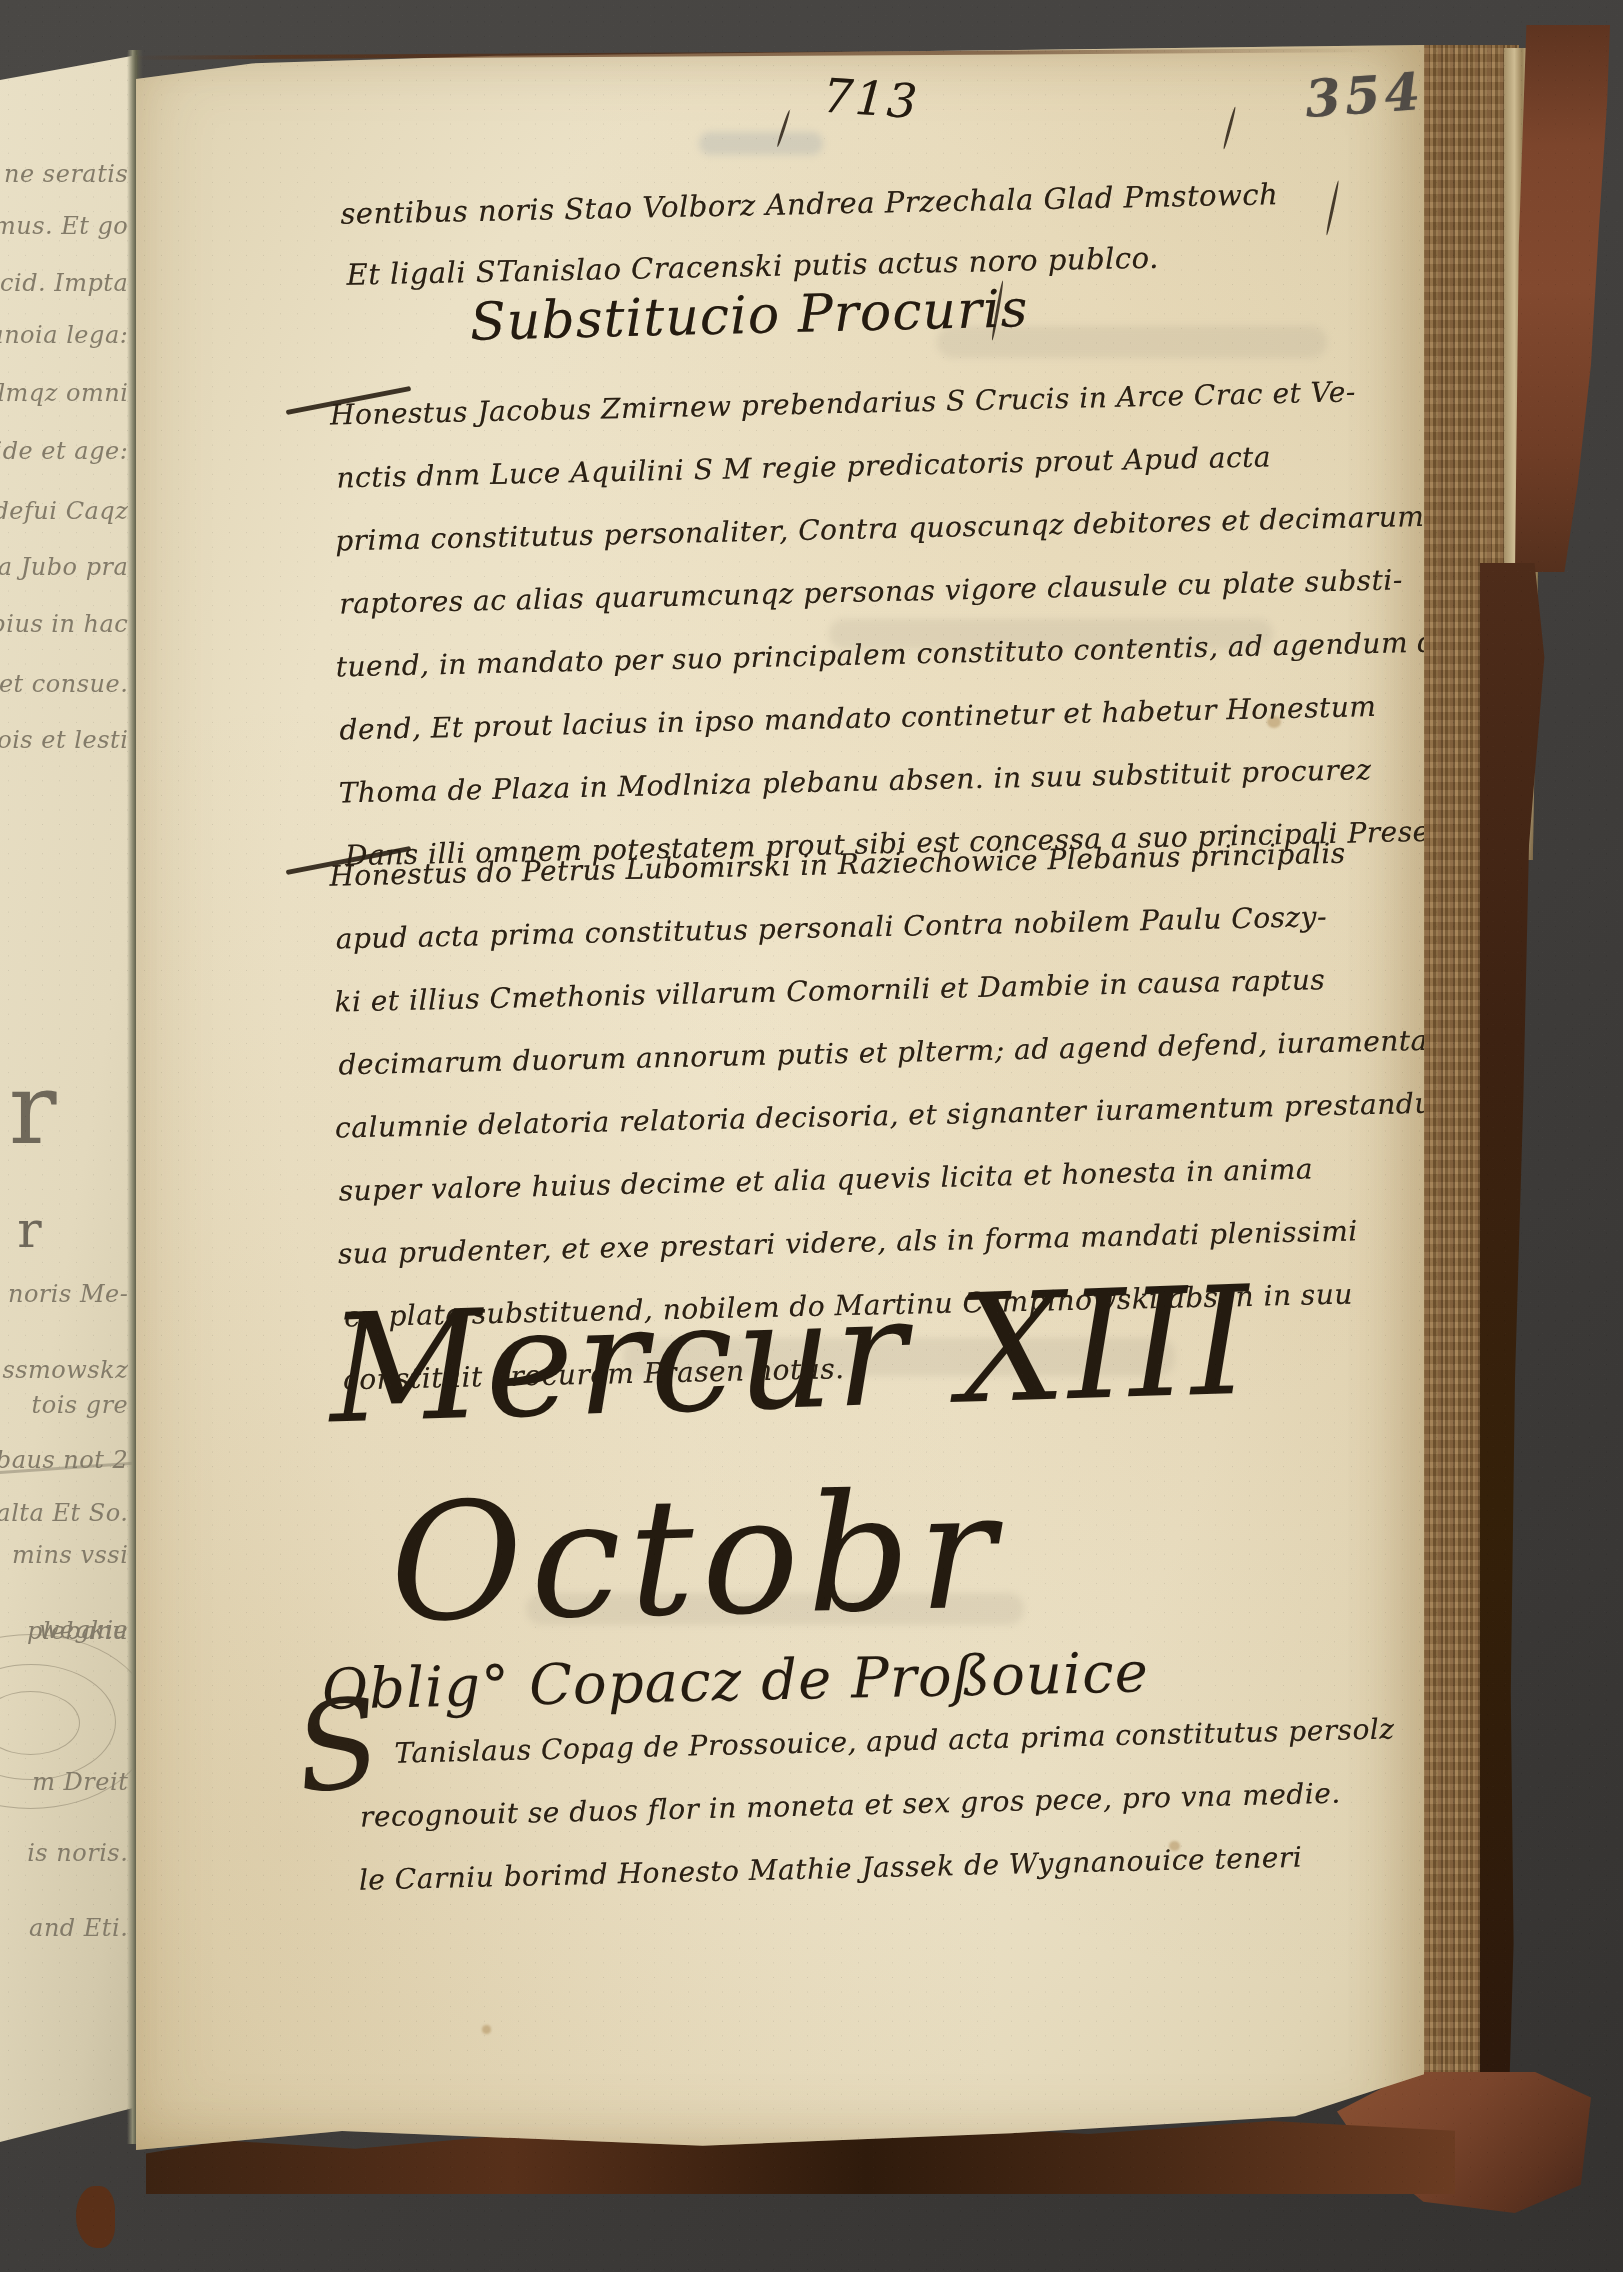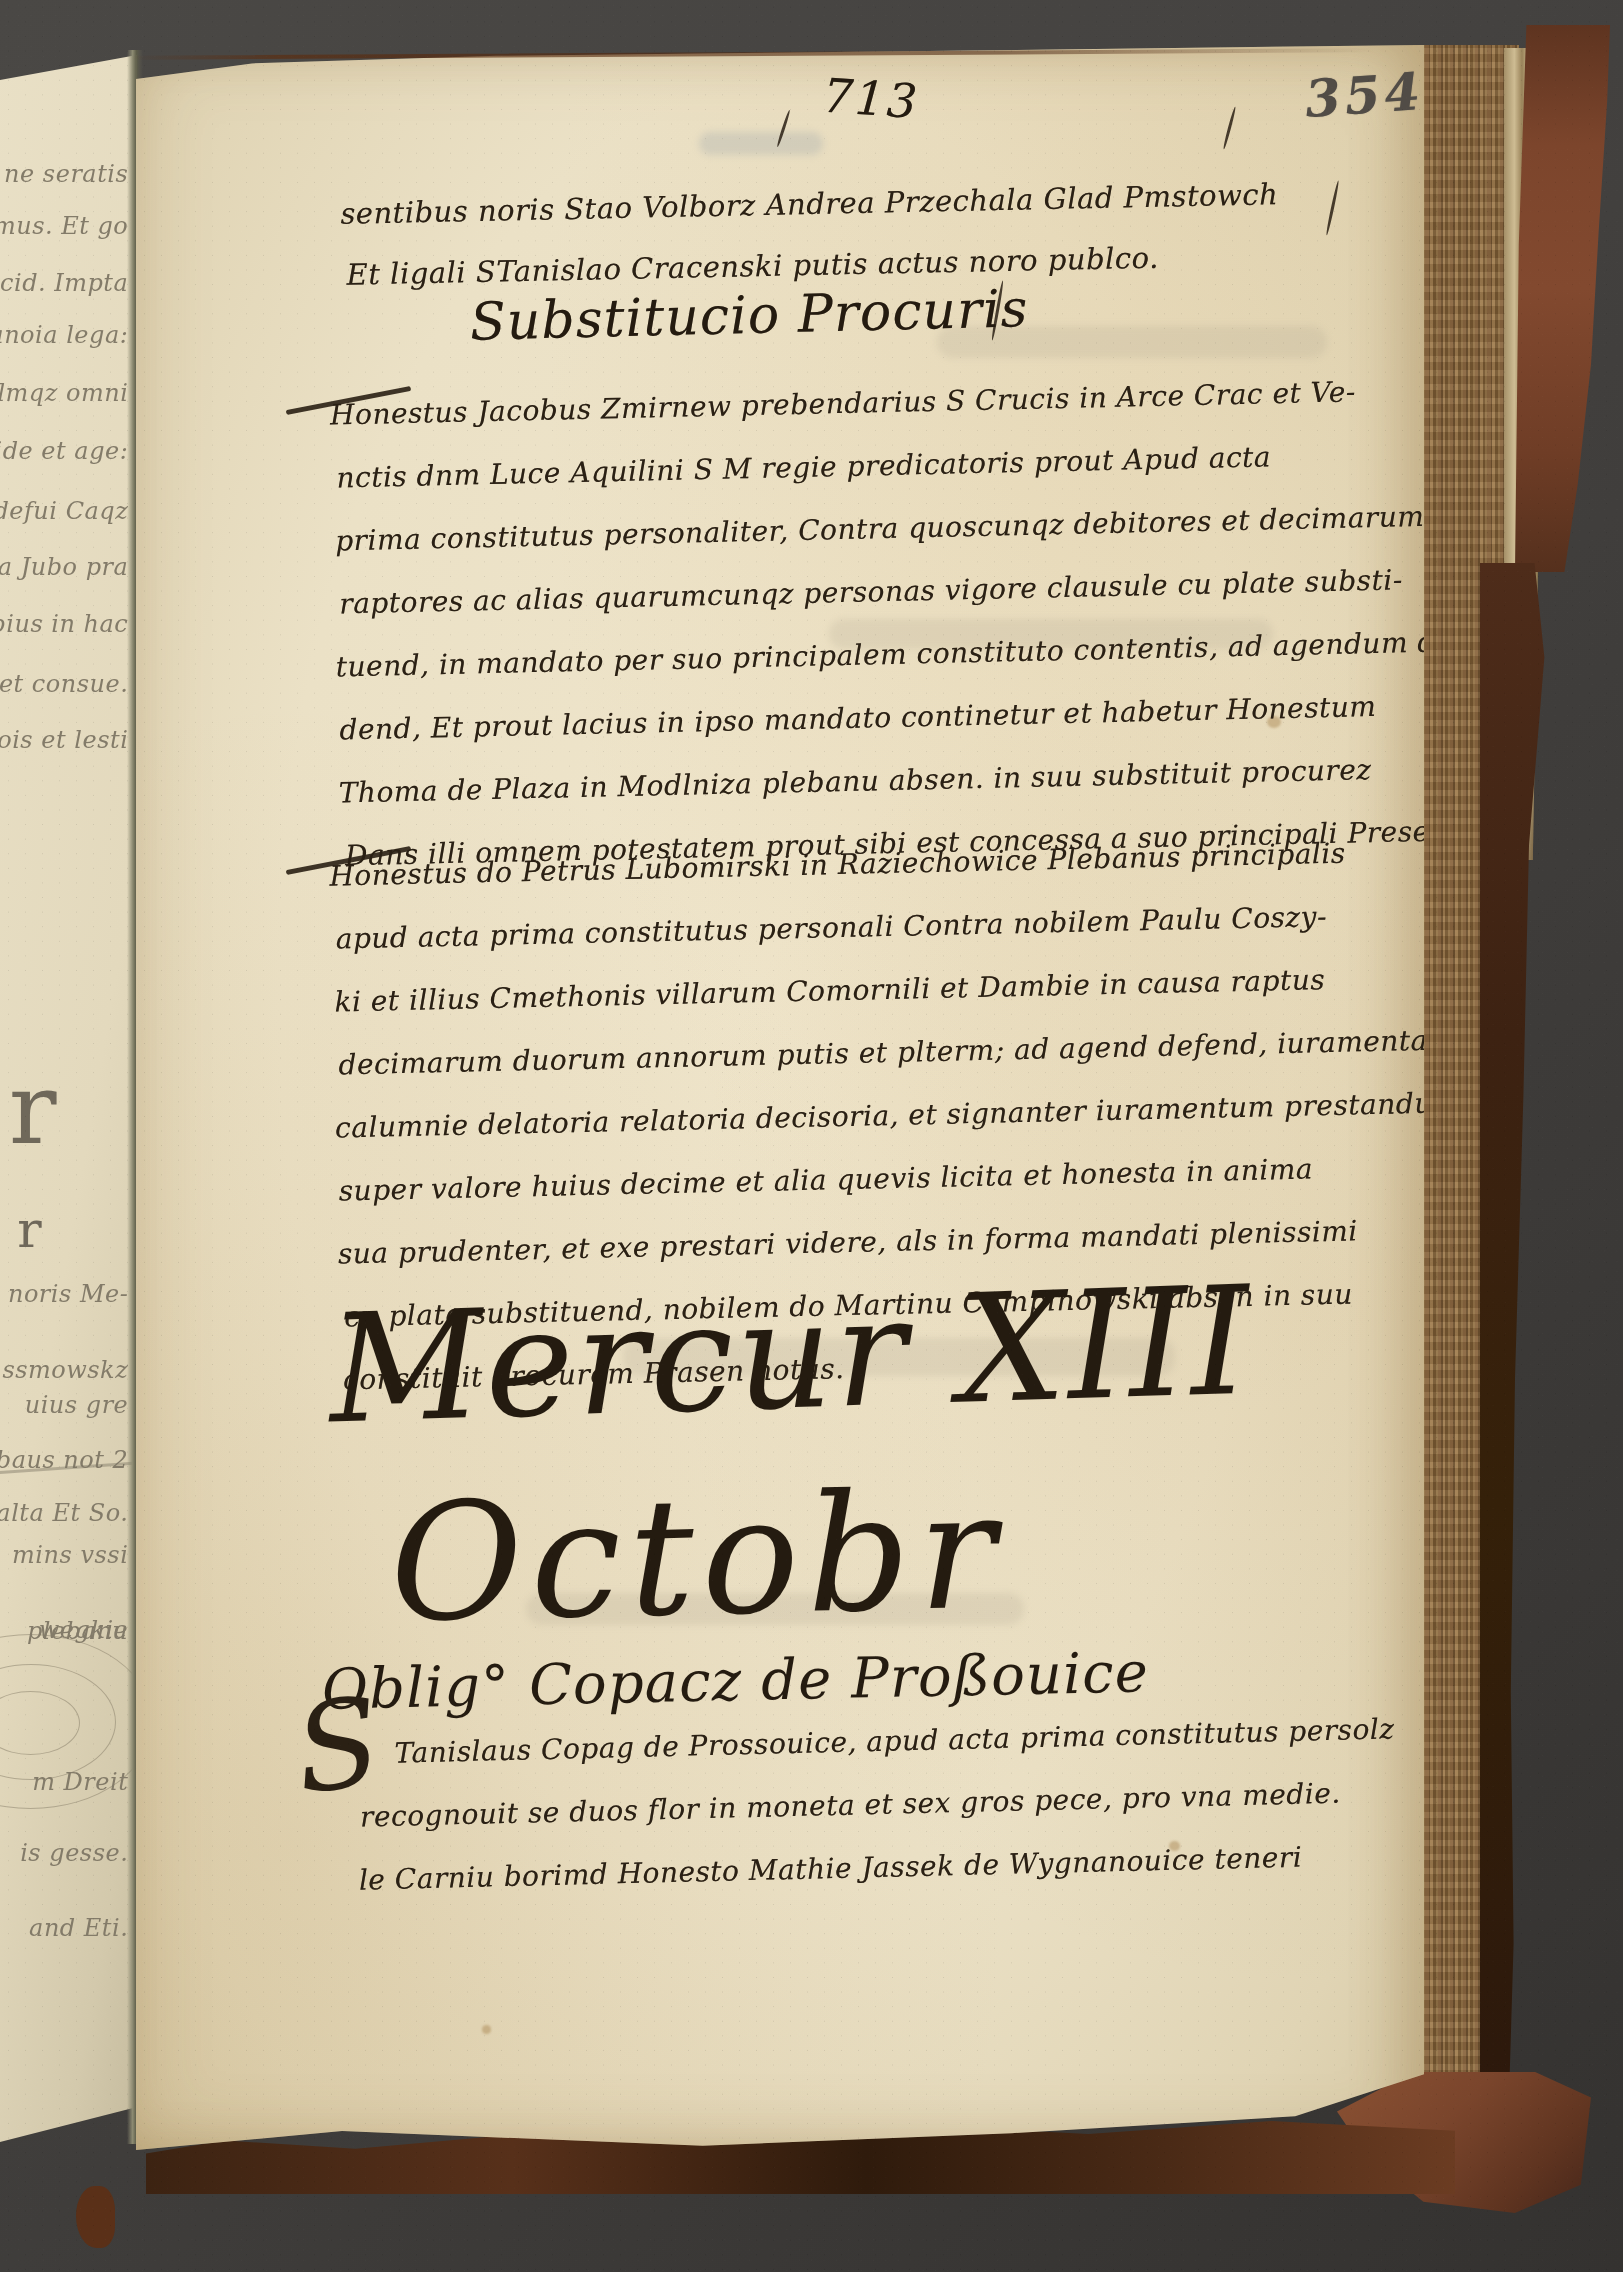--- a/index.html
+++ b/index.html
@@ -124,36 +124,36 @@
     <div class="frag" style="top:553px">uia Jubo pra</div>
     <div class="frag" style="top:610px">abius in hac</div>
     <div class="frag" style="top:670px">his et consue.</div>
     <div class="frag" style="top:726px">tois et lesti</div>
 
     <div class="big-frag" style="left:8.7px;top:1050px;font-size:100px">r</div>
     <div class="big-frag" style="left:17.3px;top:1200px;font-size:51px">r</div>
 
     <div class="frag" style="top:1280px">noris Me-</div>
     <div class="frag" style="top:1356px">ssmowskz</div>
-    <div class="frag" style="top:1391px">uius gre</div>
+    <div class="frag" style="top:1391px">tois gre</div>
     <div class="frag" style="top:1446px">lebaus not 2</div>
     <div class="frag" style="top:1499px">alta Et So.</div>
     <div class="pencil-line"></div>
 
     <div class="doodle">
       <span class="e1"></span>
         <span class="e2"></span>
         <span class="e3"></span>
     </div>
 
     <div class="frag" style="top:1541px">mins vssi</div>
     <div class="frag" style="top:1617px">plebanu</div>
     <div class="frag" style="top:1616px">wegkie</div>
     <div class="frag" style="top:1768px">m Dreit</div>
-    <div class="frag" style="top:1839px">is gesse.</div>
+    <div class="frag" style="top:1839px">is noris.</div>
     <div class="frag" style="top:1914px">and Eti.</div>
   </div>
 
   <div class="gutter"></div>
 
   <div class="page">
 
     <div class="bleed" style="left:801px;top:281px;width:390px;height:32px"></div>
     <div class="bleed" style="left:693px;top:574px;width:444px;height:30px"></div>
     <div class="bleed" style="left:487px;top:1293px;width:552px;height:38px"></div>

